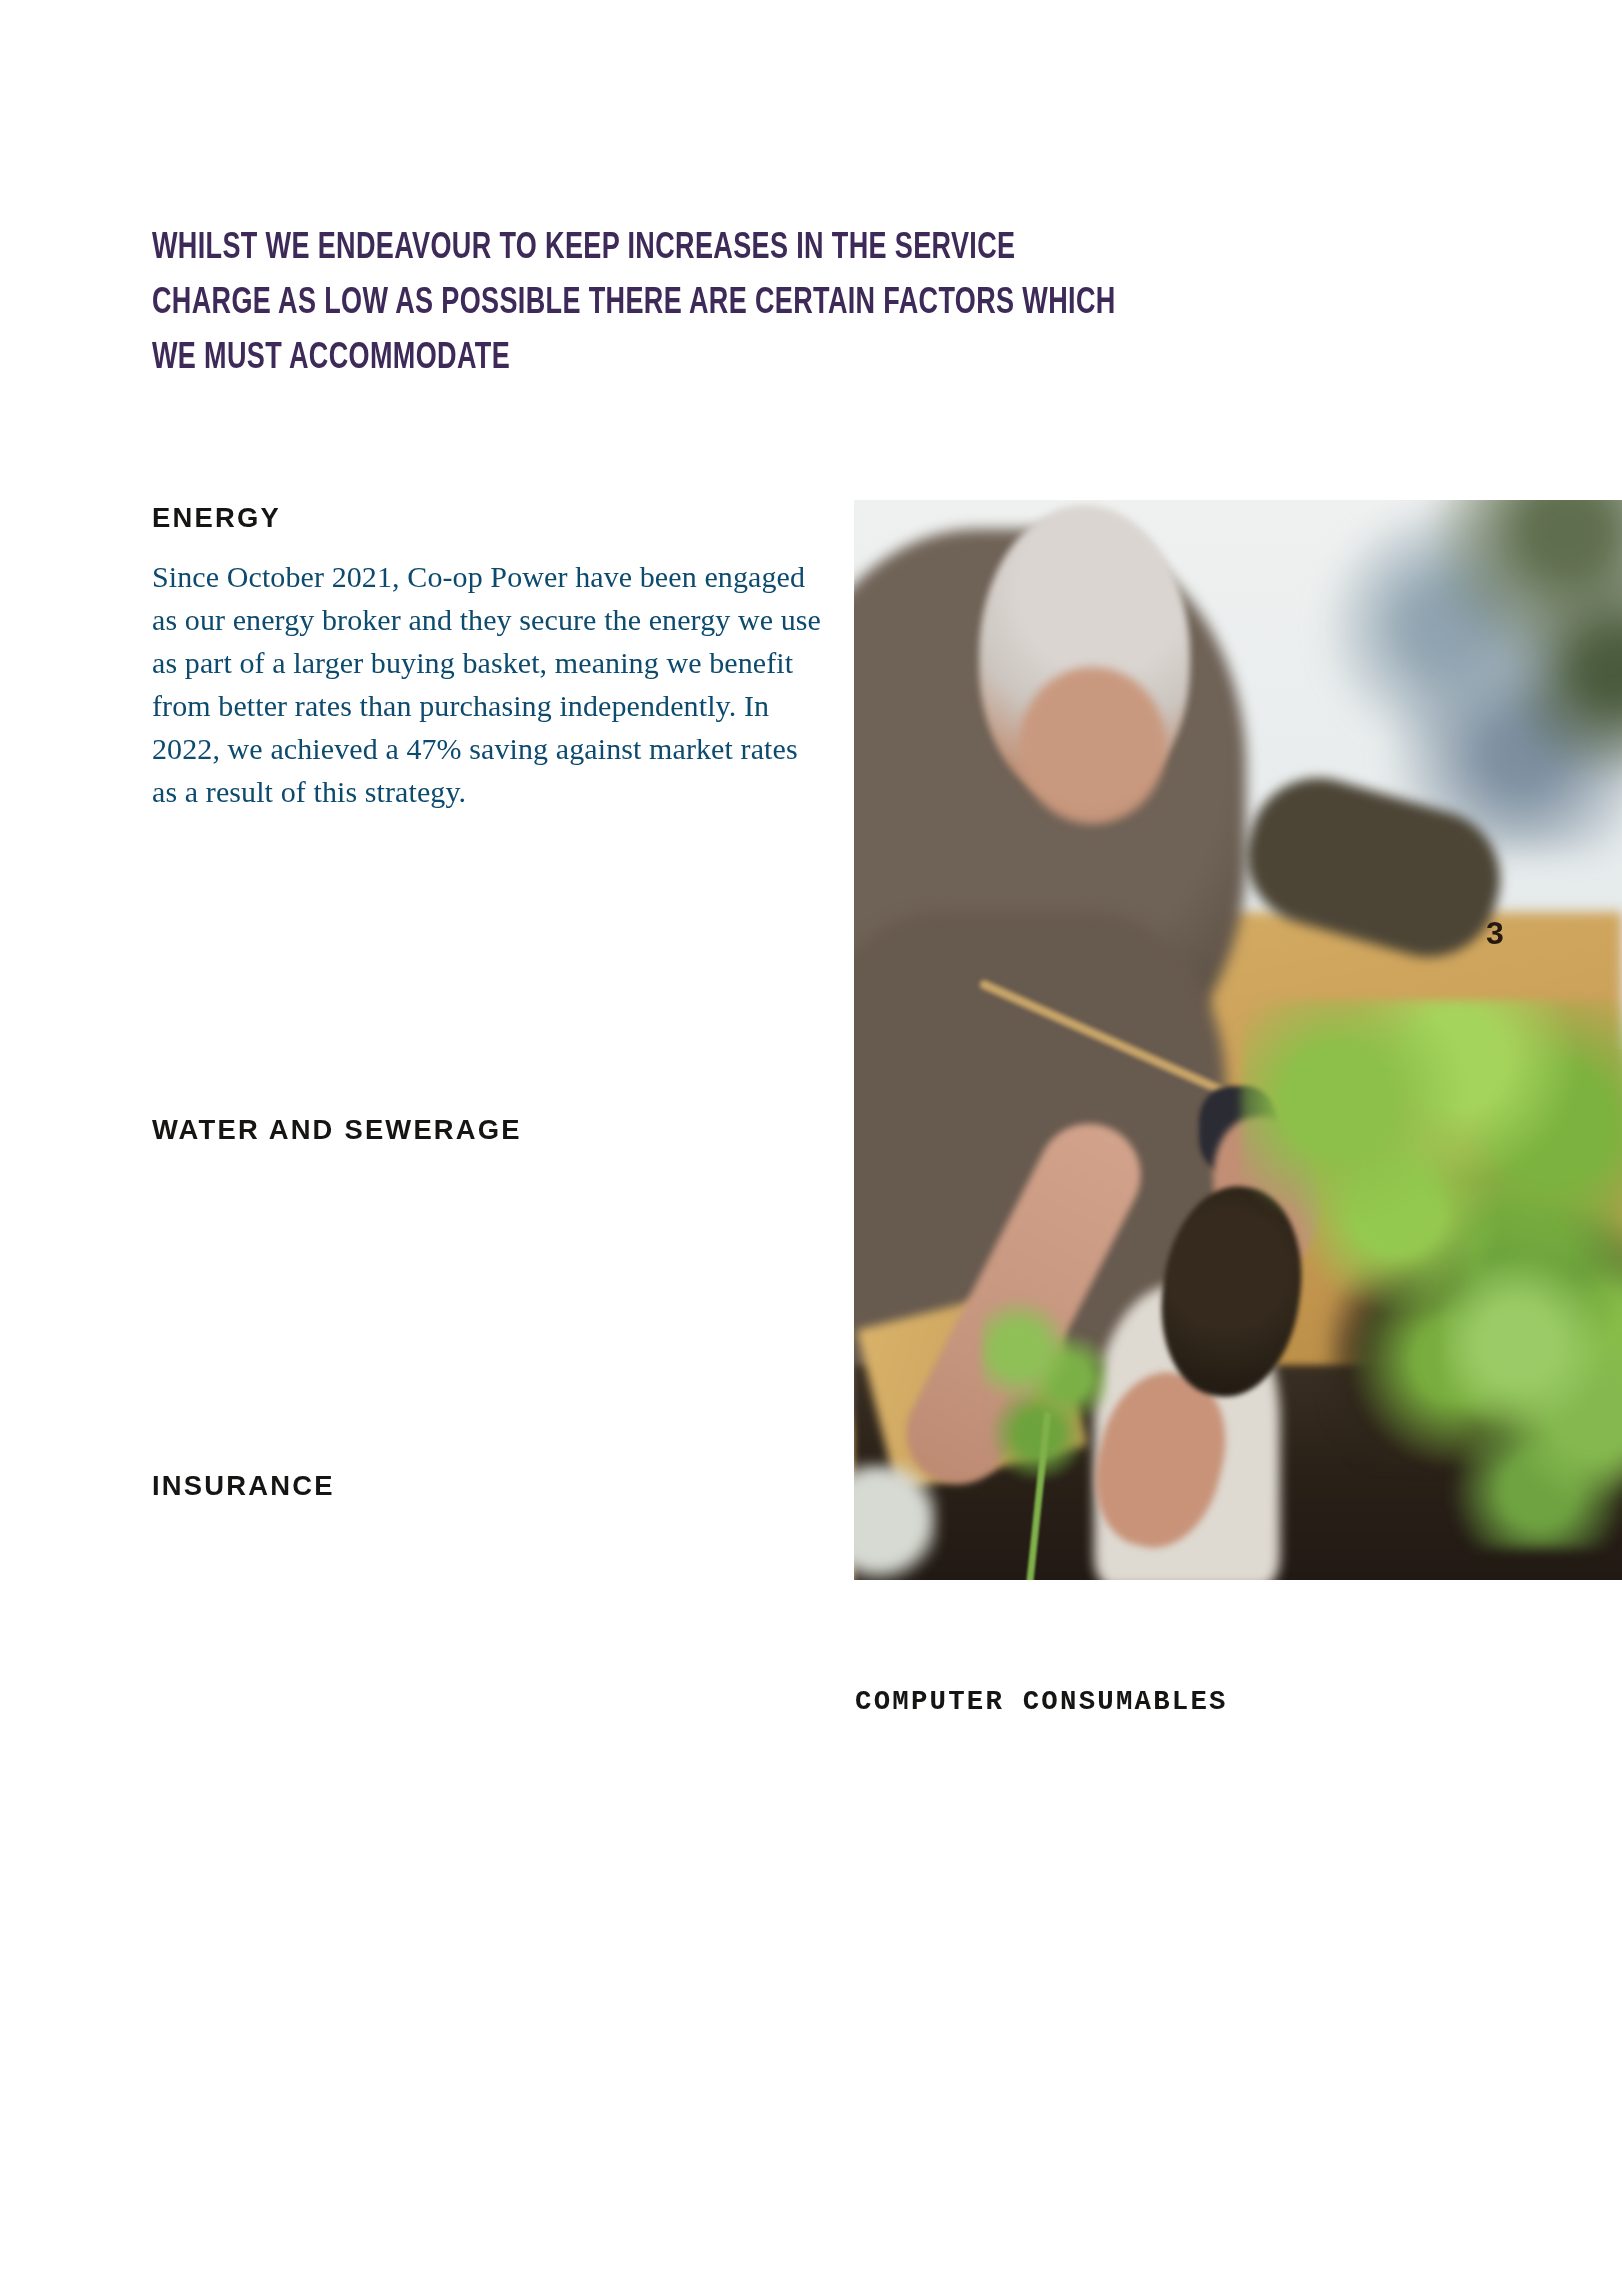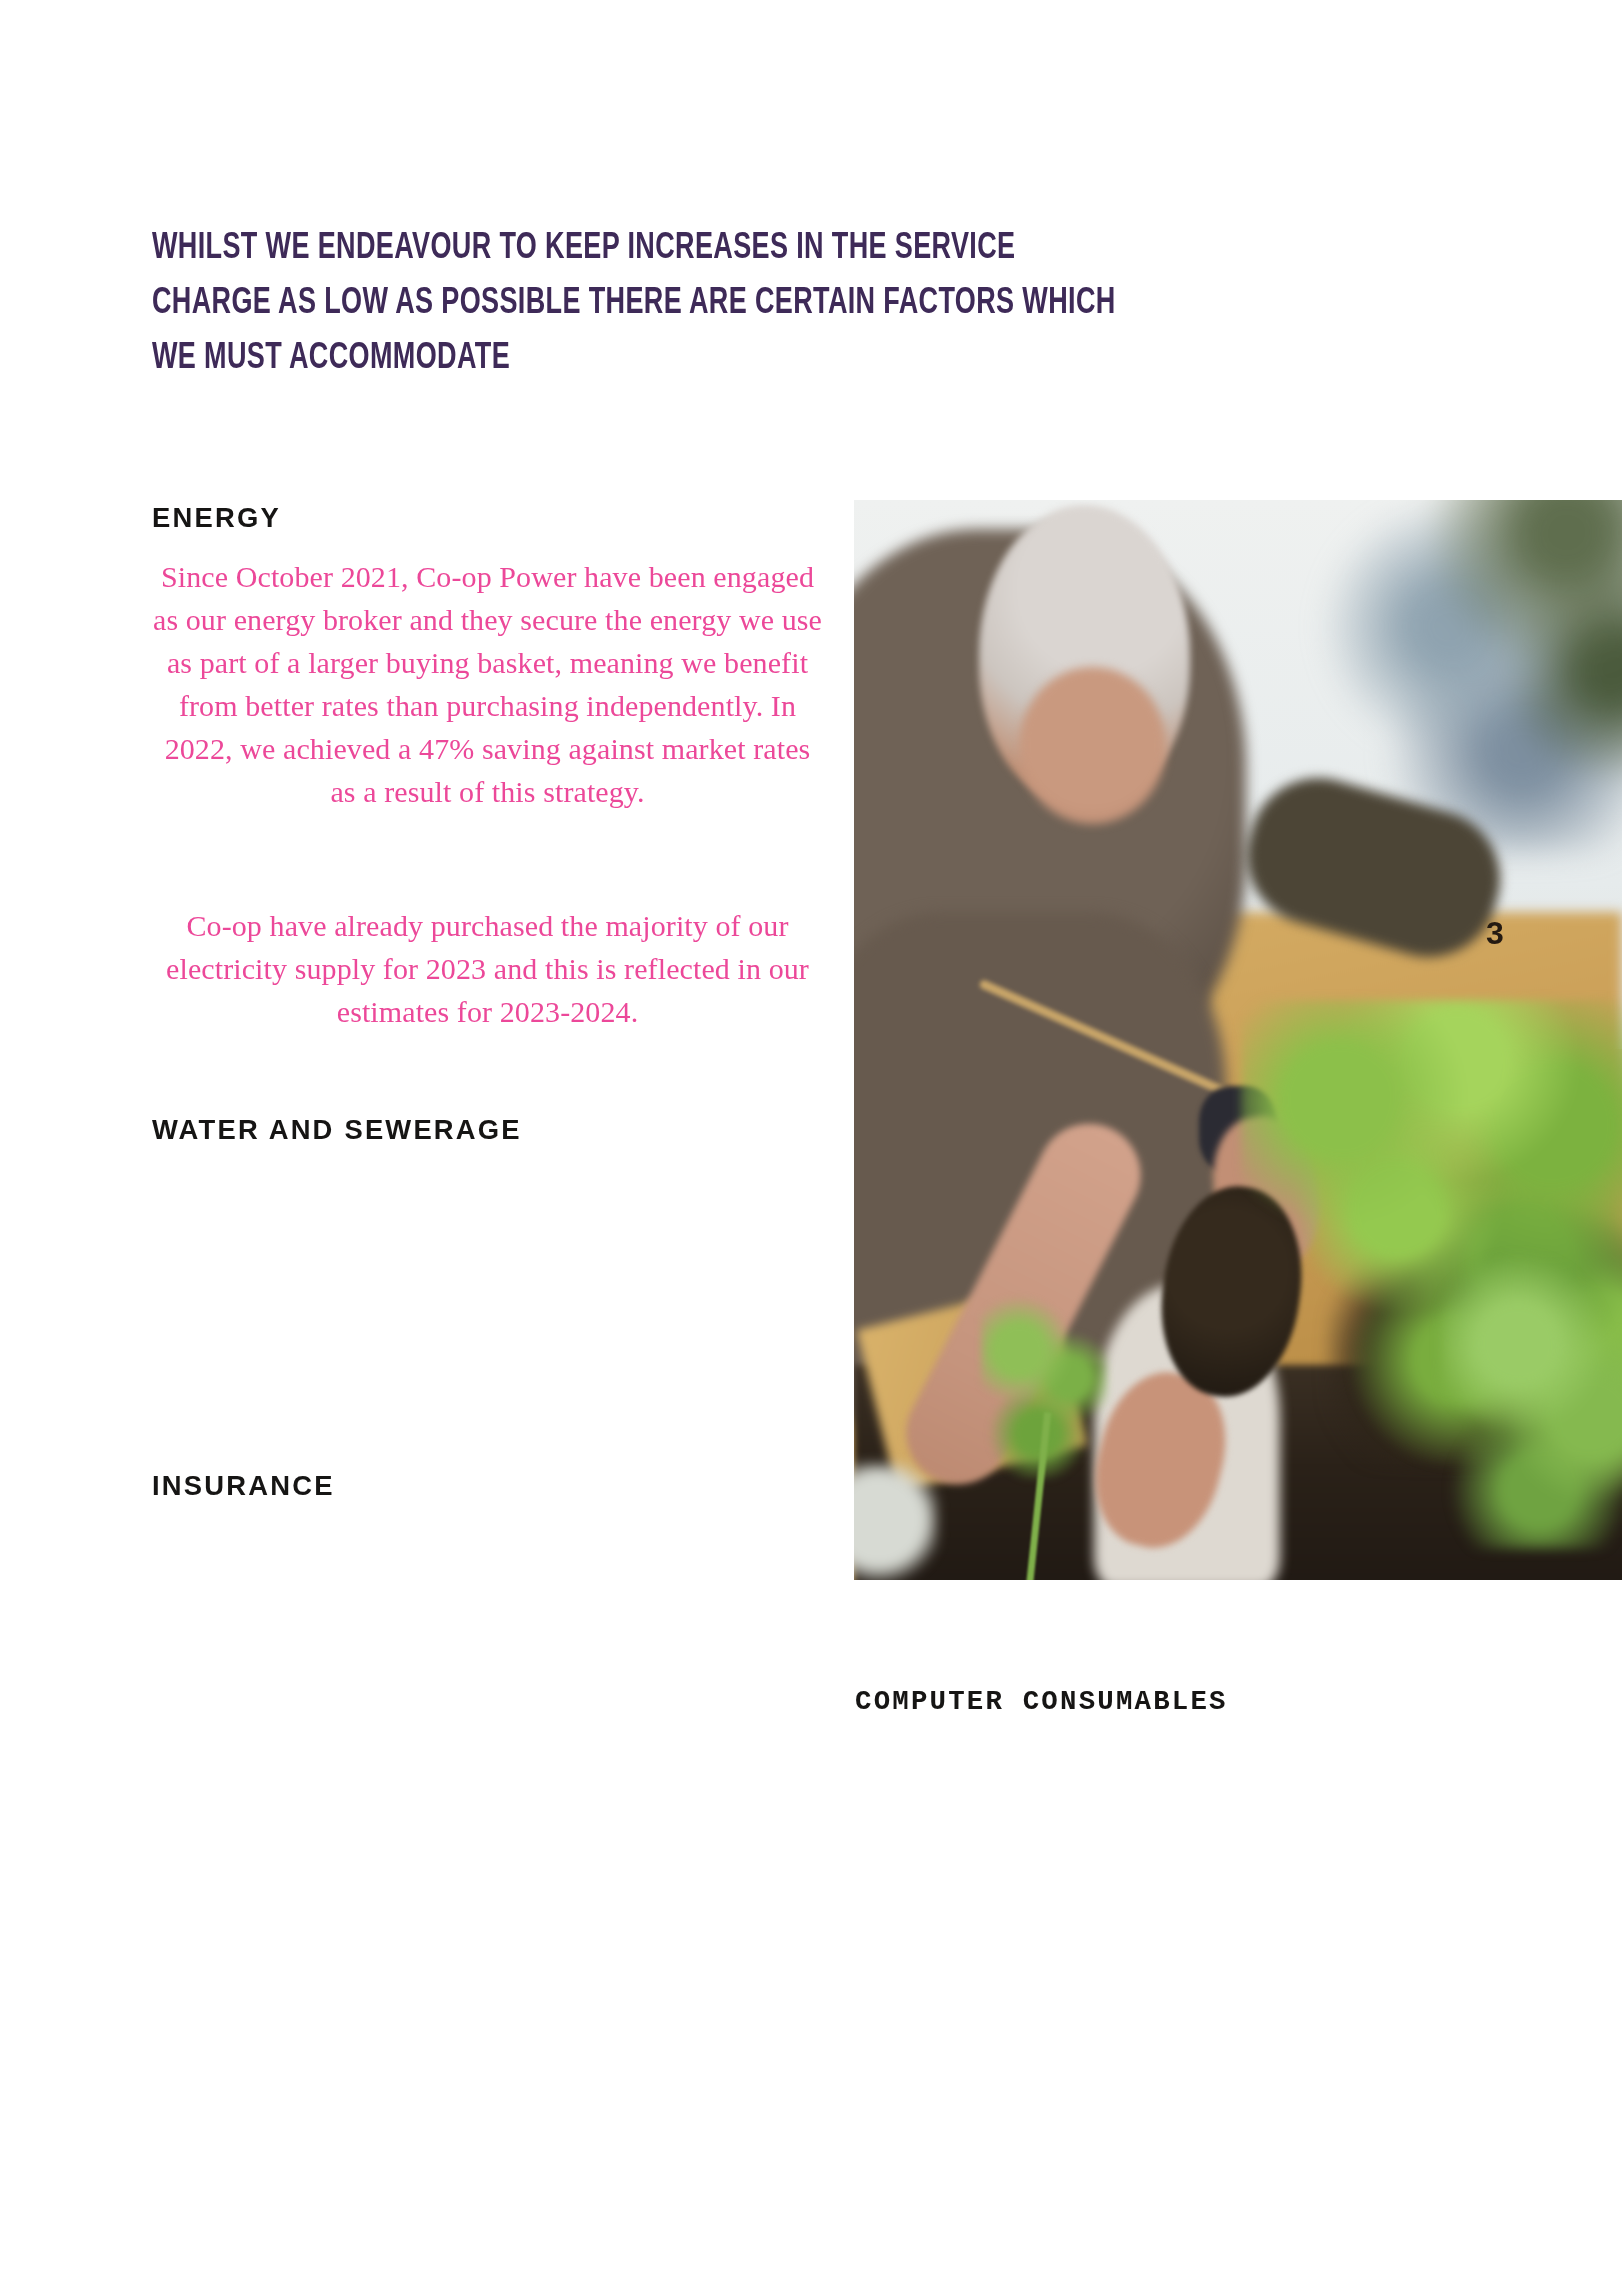--- a/index.html
+++ b/index.html
@@ -35,23 +35,22 @@
     letter-spacing:2.2px;
     color:#161514;
     white-space:nowrap;
   }
   
   .body-p{
     position:absolute;
     font-size:30px;
     line-height:43px;
     letter-spacing:0.1px;
-    color:#ec4899;
+    color:#0c4a6e;
     margin:0;
-    text-align:center;
   }
   .col-left{left:152px;width:671px;}
   .col-right{left:855px;width:647px;}
 
   
   .photo{
     position:absolute;left:854px;top:500px;width:768px;height:1080px;
     overflow:hidden;
     background:linear-gradient(180deg,#edefee 0%,#e7ebea 40%,#d8cfb6 50%,#c59c58 60%);
   }
@@ -150,21 +149,20 @@
 <div class="page">
 
   <div class="headline">
     <div>WHILST WE ENDEAVOUR TO KEEP INCREASES IN THE SERVICE</div>
     <div>CHARGE AS LOW AS POSSIBLE THERE ARE CERTAIN FACTORS WHICH</div>
     <div>WE MUST ACCOMMODATE</div>
   </div>
 
   <div class="sec-head" style="left:152px;top:502px;text-align:center;">ENERGY</div>
   <p class="body-p col-left" style="top:555px;">Since October 2021, Co-op Power have been engaged as our energy broker and they secure the energy we use as part of a larger buying basket, meaning we benefit from better rates than purchasing independently. In 2022, we achieved a 47% saving against market rates as a result of this strategy.</p>
-  <p class="body-p col-left" style="top:904px;">Co-op have already purchased the majority of our electricity supply for 2023 and this is reflected in our estimates for 2023-2024.</p>
 
   <div class="sec-head" style="left:152px;top:1114px;">WATER AND SEWERAGE</div>
 
   <div class="sec-head" style="left:152px;top:1470px;">INSURANCE</div>
 
   <div class="photo">
     <div class="ph-bg-top"></div>
     <div class="ph-foliage-tr"></div>
     <div class="ph-wood"></div>
     <div class="ph-shoulder"></div>

